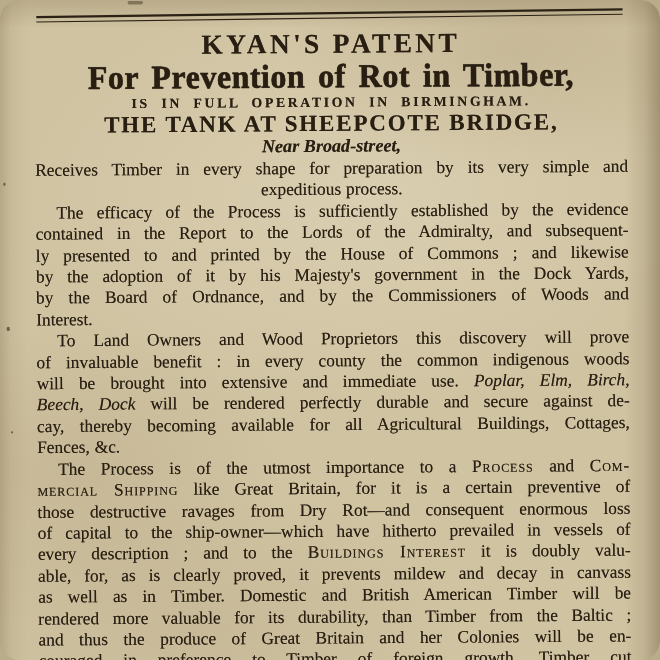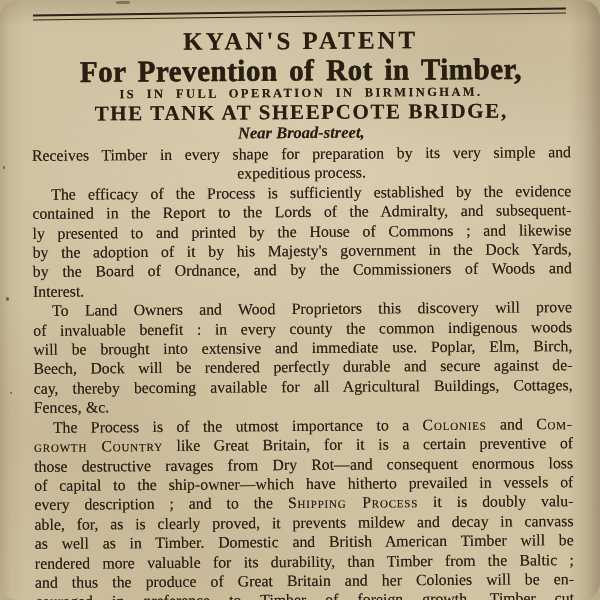--- a/index.html
+++ b/index.html
@@ -85,21 +85,21 @@
     line-height:19.4px;
     word-spacing:0.5px;
   }
   .line{
     text-align:justify;
     text-align-last:justify;
   }
   .line.last{ text-align-last:left; }
   .line.first{ text-indent:19px; }
   .line.centered{ text-align:center; text-align-last:center; }
-  .it{ }
+  .it{ font-style:italic; }
   .sc{ font-variant:small-caps; letter-spacing:0.8px; }
   .speck{ position:absolute; background:#4a3c26; border-radius:50%; opacity:0.7; }
 </style>
 </head>
 <body>
 
 <div class="page">
   <div class="speck" style="left:6px;top:297px;width:3px;height:4px;"></div>
   <div class="speck" style="left:3px;top:166px;width:2px;height:3px;"></div>
   <div class="speck" style="left:10px;top:392px;width:2px;height:2px;"></div>
@@ -128,25 +128,25 @@
           </div>
           <div>
             <div class="line first"><span class="rm">To Land Owners and Wood Proprietors this discovery will prove</span></div>
             <div class="line"><span class="rm">of invaluable benefit : in every county the common indigenous woods</span></div>
             <div class="line"><span class="rm">will be brought into extensive and immediate use. </span><span class="it">Poplar, Elm, Birch,</span></div>
             <div class="line"><span class="it">Beech, Dock</span><span class="rm"> will be rendered perfectly durable and secure against de-</span></div>
             <div class="line"><span class="rm">cay, thereby becoming available for all Agricultural Buildings, Cottages,</span></div>
             <div class="line last"><span class="rm">Fences, &amp;c.</span></div>
           </div>
           <div>
-            <div class="line first"><span class="rm">The Process is of the utmost importance to a </span><span class="sc">Colonies</span><span class="rm"> and </span><span class="sc">Com-</span></div>
-            <div class="line"><span class="sc">growth Country</span><span class="rm"> like Great Britain, for it is a certain preventive of</span></div>
+            <div class="line first"><span class="rm">The Process is of the utmost importance to a </span><span class="sc">Process</span><span class="rm"> and </span><span class="sc">Com-</span></div>
+            <div class="line"><span class="sc">mercial Shipping</span><span class="rm"> like Great Britain, for it is a certain preventive of</span></div>
             <div class="line"><span class="rm">those destructive ravages from Dry Rot—and consequent enormous loss</span></div>
             <div class="line"><span class="rm">of capital to the ship-owner—which have hitherto prevailed in vessels of</span></div>
-            <div class="line"><span class="rm">every description ; and to the </span><span class="sc">Shipping Process</span><span class="rm"> it is doubly valu-</span></div>
+            <div class="line"><span class="rm">every description ; and to the </span><span class="sc">Buildings Interest</span><span class="rm"> it is doubly valu-</span></div>
             <div class="line"><span class="rm">able, for, as is clearly proved, it prevents mildew and decay in canvass</span></div>
             <div class="line"><span class="rm">as well as in Timber.  Domestic and British American Timber will be</span></div>
             <div class="line"><span class="rm">rendered more valuable for its durability, than Timber from the Baltic ;</span></div>
             <div class="line"><span class="rm">and thus the produce of Great Britain and her Colonies will be en-</span></div>
             <div class="line"><span class="rm">couraged in preference to Timber of foreign growth.  Timber cut</span></div>
           </div>
         </div>
     </div>
   </div>
 </div>

